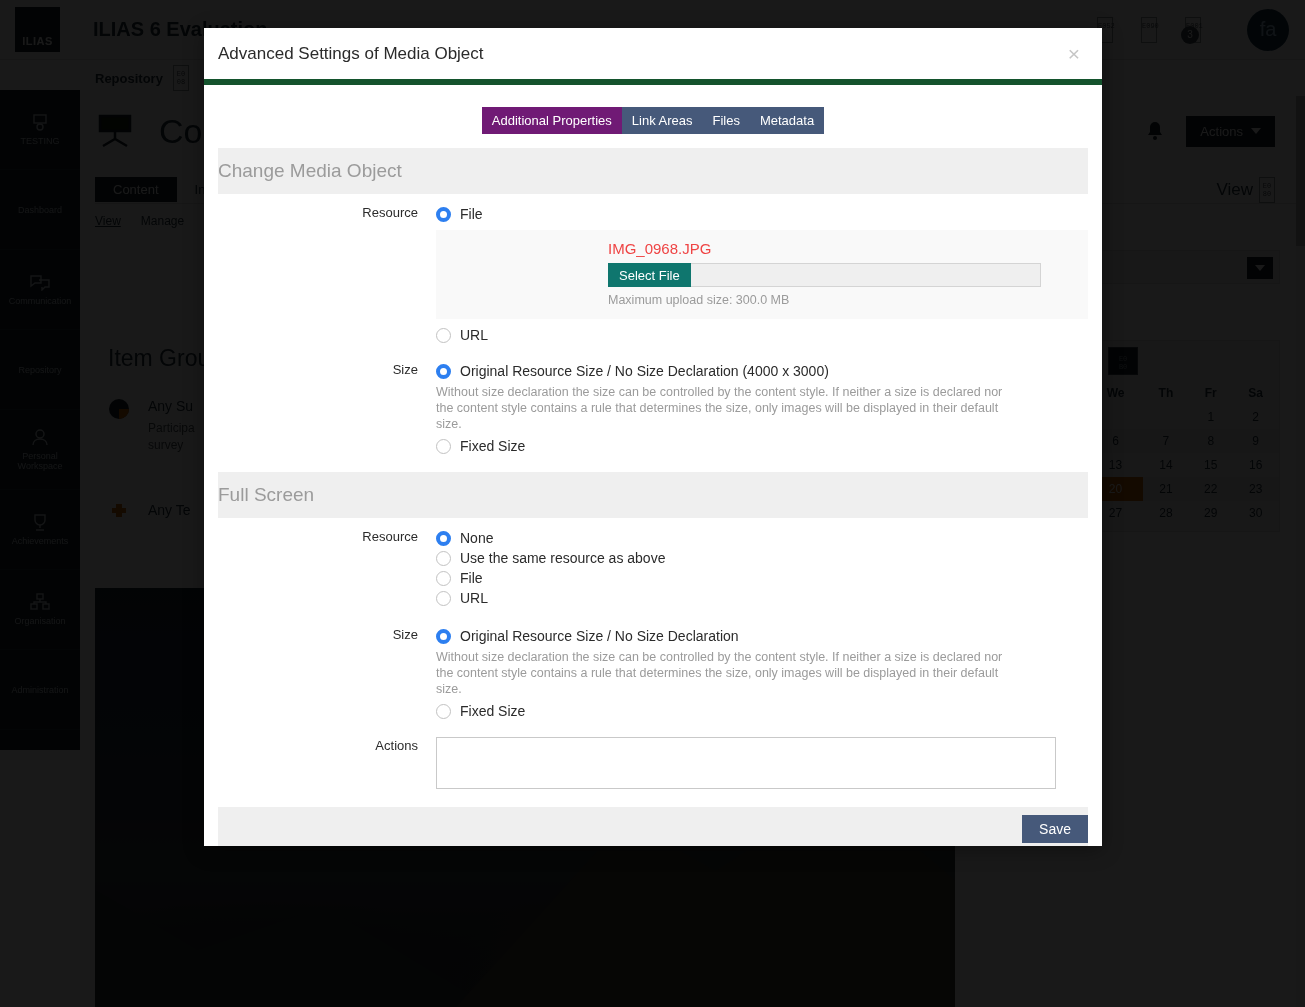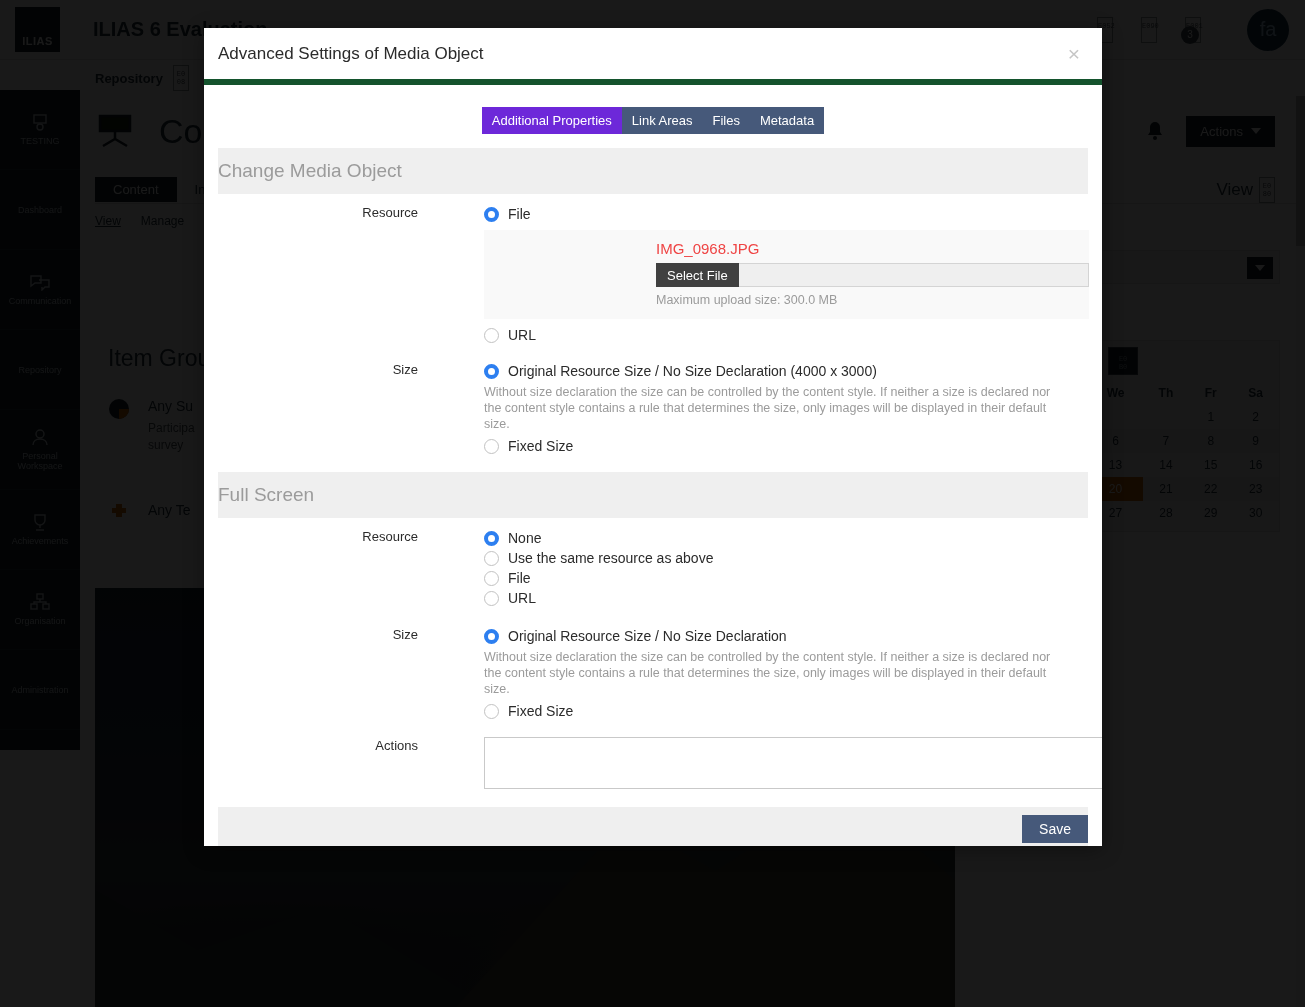--- a/index.html
+++ b/index.html
@@ -164,51 +164,51 @@
     margin-left:auto; font-size:21px; color:#c6c6c6; cursor:pointer;
     line-height:1; padding:3px 6px;
   }
   .modal-body { flex:1; overflow:hidden; padding:0; position:relative; }
 
   .tabs-row { display:flex; justify-content:center; padding-top:22px; padding-bottom:14px; }
   .tabs { display:flex; background:#46597a; }
   .tab {
     font-size:13px; color:#ffffff; padding:6px 10px; white-space:nowrap;
   }
-  .tab.active { background:#6d28d9; color:#ffffff; }
+  .tab.active { background:#701a75; color:#ffffff; }
 
   .section-head {
     background:#efefef; margin:0 0 0 0; padding:12px 0 12px 0;
     font-size:19px; color:#9b9b9b; font-weight:normal;
   }
   .sec-wrap { padding: 0 14px; }
   .sec-wrap .section-head { padding-left: 0; }
 
   .form-row { display:flex; padding: 10px 0 0 0; }
   .form-label {
     width:218px; flex:none; text-align:right; padding-right:18px;
     font-size:13px; color:#2b2b2b; padding-top:1px;
   }
-  .form-field { flex:1;margin-left:48px; }
+  .form-field { flex:1; }
 
   .radio-line { display:flex; align-items:center; gap:9px; padding:2px 0; }
   .radio {
     width:15px; height:15px; border-radius:50%; flex:none;
     border:1px solid #c2c2c2; background:#ffffff; position:relative;
   }
   .radio.checked { border:4px solid #2d7ff0; background:#ffffff; }
   .radio-label { font-size:14px; color:#2b2b2b; }
 
   .upload-box {
     background:#f9f9f9; padding:10px 0 12px 172px; margin:6px 0 6px 0;
   }
   .upload-filename { font-size:15px; color:#ef4444; margin-bottom:6px; }
   .upload-control { display:flex; width:433px; height:24px; }
   .select-file-btn {
-    background:#404040; color:#ffffff; font-size:13px;
+    background:#0f766e; color:#ffffff; font-size:13px;
     padding:2px 11px; display:flex; align-items:center; flex:none;
   }
   .select-file-input { flex:1; background:#efefef; border:1px solid #d4d4d4; border-left:none; }
   .upload-hint { font-size:12.5px; color:#9b9b9b; margin-top:6px; }
 
   .desc-text {
     font-size:12.5px; color:#9b9b9b; line-height:16px;
     max-width:580px; padding:3px 0 4px 0;
   }
 

